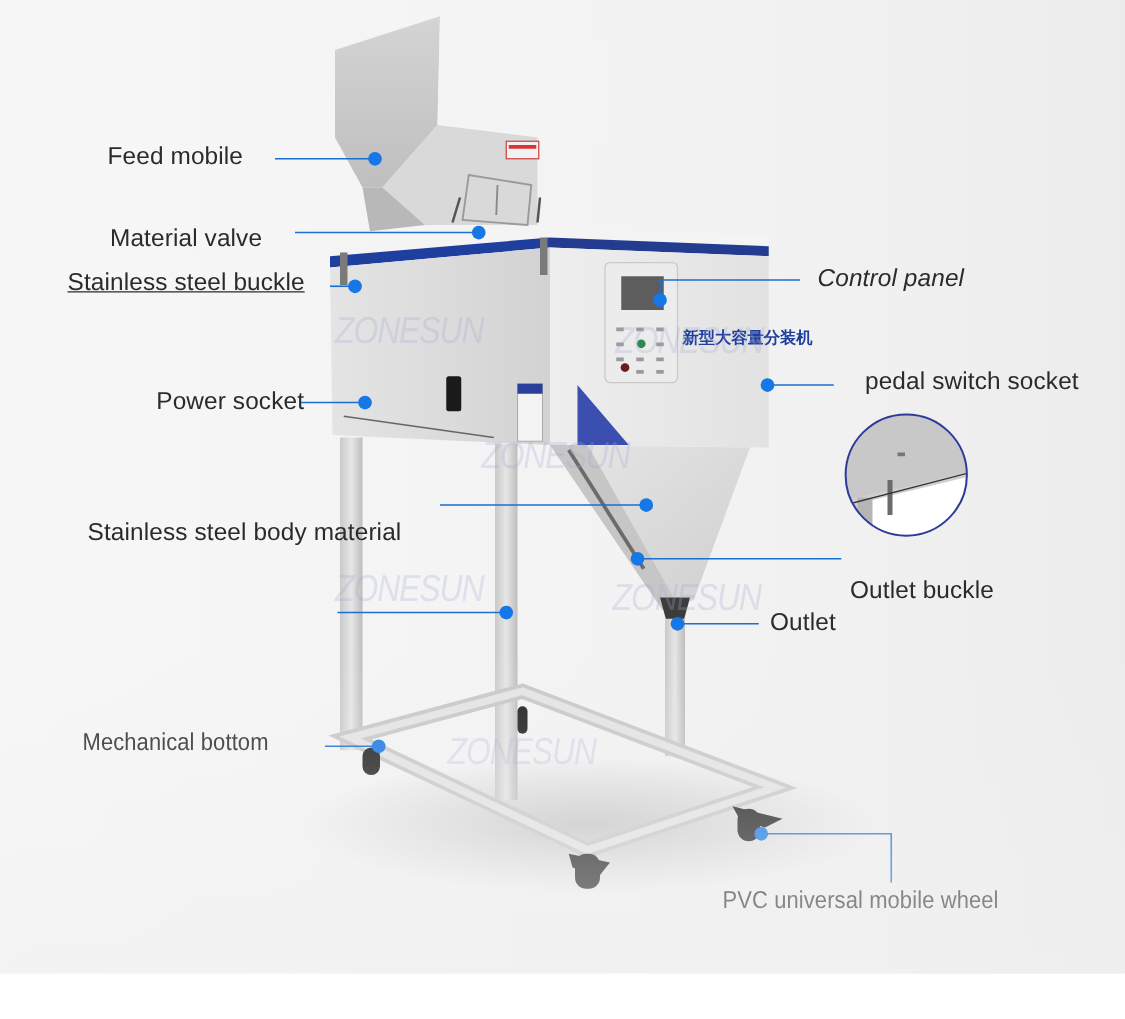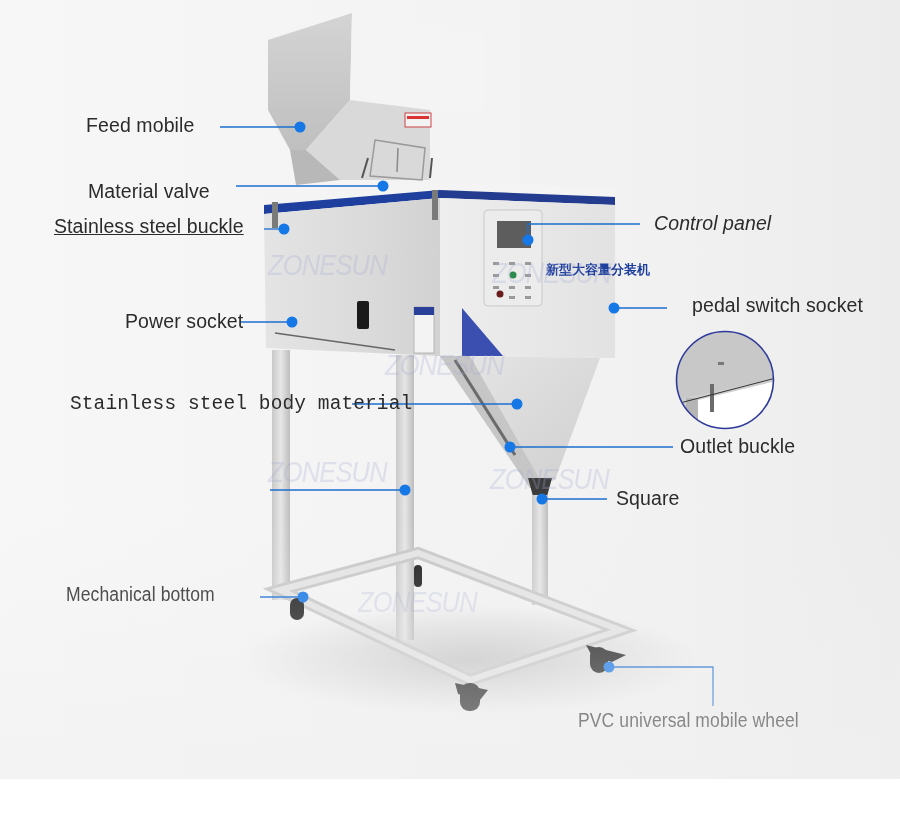--- a/index.html
+++ b/index.html
@@ -193,22 +193,22 @@
       <polyline points="607,499 542,499" fill="none" stroke="#1b6fd0" stroke-width="1.3"></polyline>
       <circle cx="542" cy="499" r="5.5" fill="#1677e6"></circle>
       <polyline points="713,706 713,667 609,667" fill="none" stroke="#1b6fd0" stroke-width="1.3"></polyline>
       <circle cx="609" cy="667" r="5.5" fill="#1677e6"></circle>
     </svg>
 
   <div class="label" style="left:86px;top:116px;">Feed mobile</div>
   <div class="label" style="left:88px;top:182px;">Material valve</div>
   <div class="label" style="left:54px;top:217px;text-decoration:underline;">Stainless steel buckle</div>
   <div class="label" style="left:105px;top:312px;margin-left:20px;">Power socket</div>
-  <div class="label" style="left:70px;top:395px;font-family:Liberation Mono, monospace;">Stainless steel body material</div>
+  <div class="label" style="left:70px;top:417px;">Stainless steel body material</div>
   <div class="label condensed" style="left:66px;top:585px;">Mechanical bottom</div>
   <div class="label" style="left:654px;top:214px;font-style:italic;">Control panel</div>
   <div class="label" style="left:692px;top:296px;">pedal switch socket</div>
-  <div class="label" style="left:680px;top:437px;text-align:center;">Outlet buckle</div>
-  <div class="label" style="left:616px;top:489px;">Square</div>
+  <div class="label" style="left:680px;top:463px;text-align:center;">Outlet buckle</div>
+  <div class="label" style="left:616px;top:489px;">Outlet</div>
   <div class="label condensed" style="left:578px;top:711px;">PVC universal mobile wheel</div>
 </div>
 
 <div id="bottom-band"></div>
 
 </body></html>

